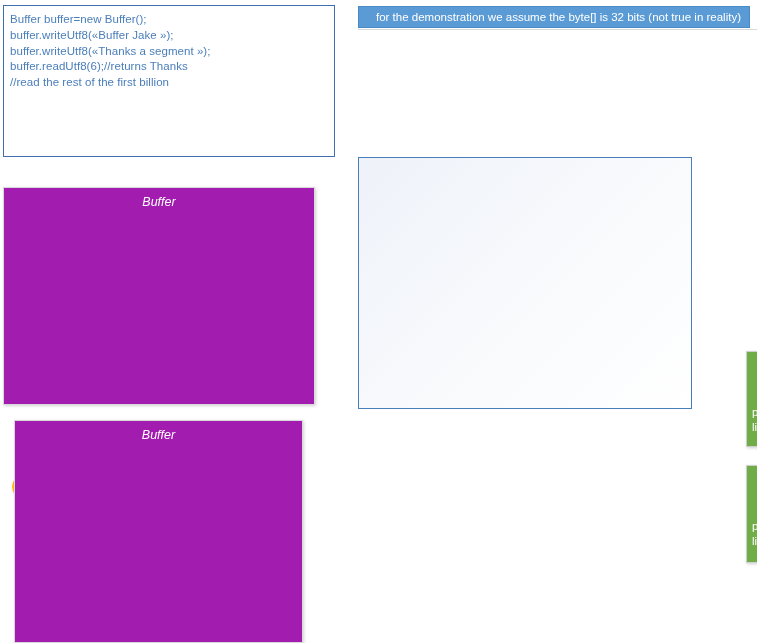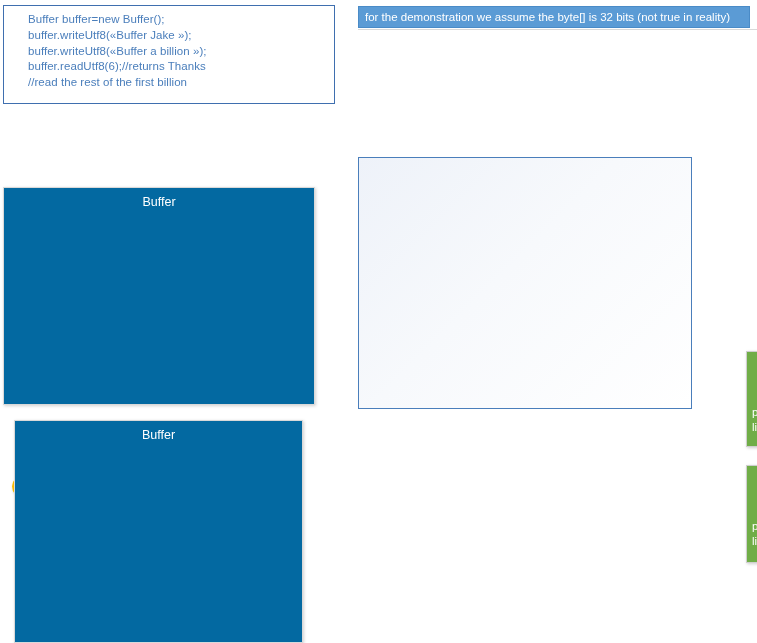--- a/index.html
+++ b/index.html
@@ -15,25 +15,25 @@
     font-family: "Liberation Sans", sans-serif;
     -webkit-font-smoothing: antialiased;
   }
 
   
   #code-box {
     position: absolute;
     left: 3px;
     top: 5px;
     width: 332px;
-    height: 99px;
+    height: 152px;
     box-sizing: border-box;
     border: 1px solid #3F6FAF;
     background: #ffffff;
-    padding: 6px 0 0 24px;
+    padding: 6px 0 0 6px;
   }
   #code-box .code-line {
     color: #4A7EBB;
     font-size: 11.5px;
     line-height: 15.8px;
     white-space: pre;
     letter-spacing: 0.05px;
   }
 
   
@@ -41,44 +41,45 @@
     position: absolute;
     left: 358px;
     top: 6px;
     width: 392px;
     height: 22px;
     box-sizing: border-box;
     background: #5B9BD5;
     border: 1px solid #4A8BC7;
     display: flex;
     align-items: center;
-    padding-left: 6px;
+    padding-left: 17px;
   }
   #note-box .note-text {
     color: #ffffff;
     font-size: 11.5px;
     line-height: 13px;
     white-space: nowrap;
   }
   #note-underline {
     position: absolute;
     left: 358px;
     top: 29px;
     width: 399px;
     height: 1px;
     background: #d9d9d9;
   }
 
   
   .buffer-panel {
     position: absolute;
     box-sizing: border-box;
-    background: #0369a1;
+    background: #a21caf;
     border: 1px solid #d9d9d9;
     box-shadow: 1px 1px 3px rgba(0,0,0,0.18);
+    font-style: italic;
   }
   .buffer-panel .panel-title {
     position: absolute;
     top: 7px;
     left: 0;
     right: 0;
     text-align: center;
     color: #ffffff;
     font-size: 12.5px;
     line-height: 15px;
@@ -170,21 +171,21 @@
     font-size: 12.5px;
     line-height: 15px;
   }
 </style>
 </head>
 <body>
 
 <div id="code-box">
   <div class="code-line">Buffer buffer=new Buffer();</div>
   <div class="code-line">buffer.writeUtf8(«Buffer Jake »);</div>
-  <div class="code-line">buffer.writeUtf8(«Buffer a billion »);</div>
+  <div class="code-line">buffer.writeUtf8(«Thanks a segment »);</div>
   <div class="code-line">buffer.readUtf8(6);//returns Thanks</div>
   <div class="code-line">//read the rest of the first billion</div>
 </div>
 
 <div id="note-box">
   <span class="note-text">for the demonstration we assume the byte[] is 32 bits (not true in reality)</span>
 </div>
 <div id="note-underline"></div>
 
 <div class="buffer-panel" id="buffer-1">

